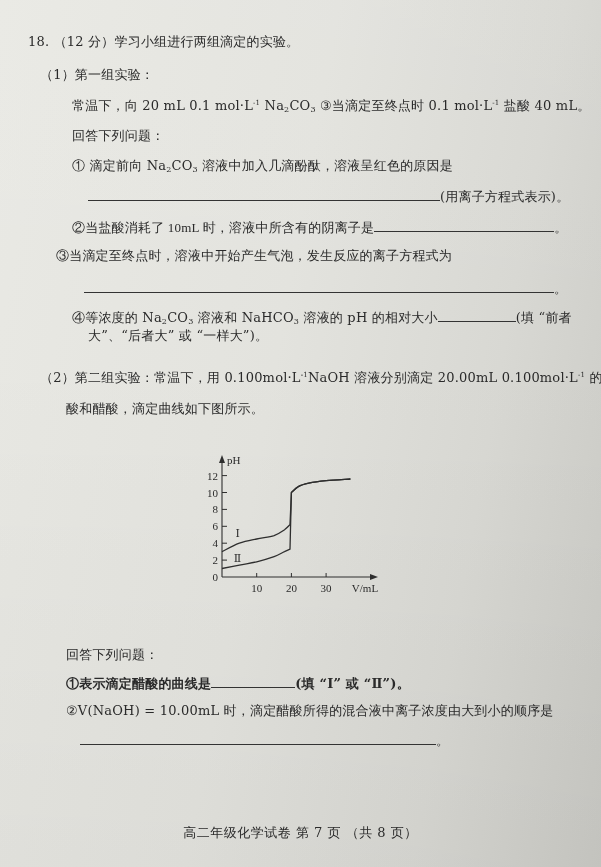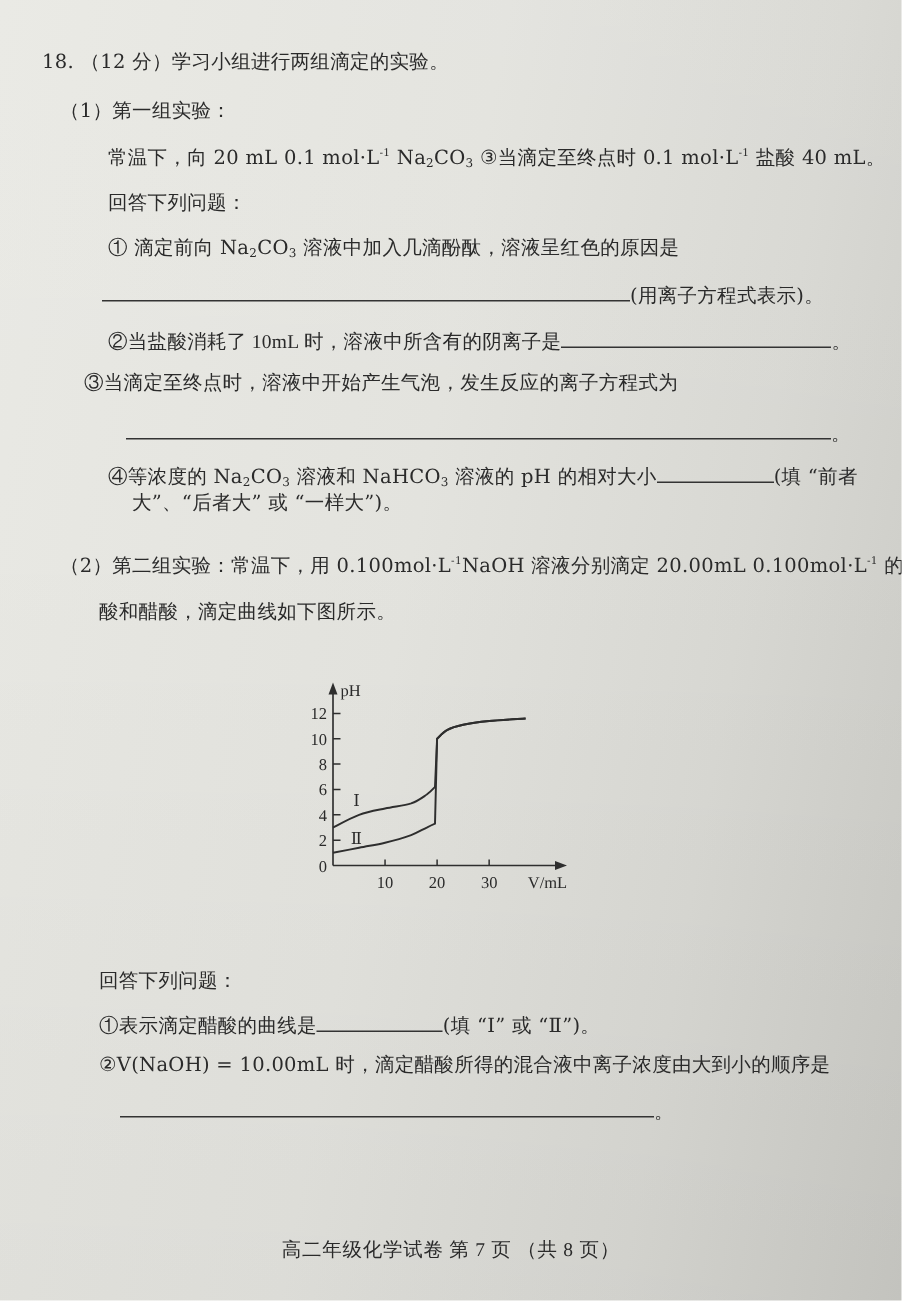--- a/index.html
+++ b/index.html
@@ -18,21 +18,21 @@
     position: absolute; font-size: 13px; line-height: 16px; white-space: nowrap;
     letter-spacing: 0.2px;
   }
   sub { font-size: 8px; vertical-align: -2px; line-height: 0; }
   sup { font-size: 7px; vertical-align: 5px; line-height: 0; }
   .blank {
     display: inline-block; border-bottom: 1px solid #333; height: 12px; vertical-align: baseline;
   }
   .chart { position: absolute; left: 195px; top: 450px; width: 200px; height: 150px; text-align: right; }
   .chart text { font-family: "Liberation Serif", "DejaVu Serif", serif; fill: #2a2a2a; }
-  .footer { position: absolute; left: 0; width: 601px; top: 824px; text-align: center; font-size: 13px; letter-spacing: 0.5px; font-family: Liberation Serif, serif; }
+  .footer { position: absolute; left: 0; width: 601px; top: 824px; text-align: center; font-size: 13px; letter-spacing: 0.5px; }
 </style>
 </head>
 <body>
 
 <div class="shade"></div>
 
 <div class="line" style="left:28px; top:34px;">
   <span>18.</span>
   <span>（12 分）</span><span>学习小组进行两组滴定的实验。</span>
 </div>
@@ -41,21 +41,21 @@
 
 <div class="line" style="left:72px; top:98px;">
   <span>常温下，向 20 mL 0.1 mol·L</span><sup>-1</sup><span> Na</span><sub>2</sub><span>CO</span><sub>3</sub><span> ③当滴定至终点时 0.1 mol·L</span><sup>-1</sup><span> 盐酸 40 mL。</span>
 </div>
 
 <div class="line" style="left:72px; top:128px;">回答下列问题：</div>
 
 <div class="line" style="left:72px; top:158px;text-align:right;">
   <span>①  滴定前向 Na</span><sub>2</sub><span>CO</span><sub>3</sub><span> 溶液中加入几滴酚酞，溶液呈红色的原因是</span>
 </div>
-<div class="line" style="left:68px; top:188px;">
+<div class="line" style="left:88px; top:188px;">
   <span class="blank" style="width:352px;"></span><span>(用离子方程式表示)。</span>
 </div>
 
 <div class="line" style="left:72px; top:219px;font-family:Liberation Serif, serif;">
   <span>②当盐酸消耗了 10mL 时，溶液中所含有的阴离子是</span><span class="blank" style="width:180px;"></span><span>。</span>
 </div>
 
 <div class="line" style="left:56px; top:248px;">③当滴定至终点时，溶液中开始产生气泡，发生反应的离子方程式为</div>
 <div class="line" style="left:84px; top:280px;">
   <span class="blank" style="width:470px;"></span><span>。</span>
@@ -99,21 +99,21 @@
       <text x="131.10000000000002" y="142" font-size="11" text-anchor="middle">30</text>
       <text x="170" y="142" font-size="11" text-anchor="middle">V/mL</text>
       <path d="M27.0,101.7 C29.9,100.2 38.6,95.3 44.4,93.2 C50.1,91.1 55.9,90.2 61.7,89.0 C67.5,87.7 74.4,87.1 79.1,85.6 C83.7,84.0 86.8,81.5 89.5,79.7 C92.1,77.8 94.1,75.5 95.0,74.6 L96.4,42.5 C97.6,41.5 100.4,38.1 103.3,36.6 C106.2,35.0 109.1,34.2 113.8,33.2 C118.4,32.2 124.2,31.4 131.1,30.7 C138.0,30.0 151.3,29.3 155.4,29.0" fill="none" stroke="#2e2e2e" stroke-width="1.3"></path>
       <path d="M27.0,118.5 C29.9,118.0 38.6,116.3 44.4,115.2 C50.1,114.0 55.9,113.2 61.7,111.8 C67.5,110.4 74.4,108.4 79.1,106.7 C83.7,105.0 86.8,102.9 89.5,101.7 C92.1,100.4 94.1,99.5 95.0,99.1 L96.4,42.5 C97.6,41.5 100.4,38.1 103.3,36.6 C106.2,35.0 109.1,34.2 113.8,33.2 C118.4,32.2 124.2,31.4 131.1,30.7 C138.0,30.0 151.3,29.3 155.4,29.0" fill="none" stroke="#2e2e2e" stroke-width="1.3"></path>
       <text x="42.615" y="87.06" font-size="11" text-anchor="middle">Ⅰ</text>
       <text x="42.615" y="112.41" font-size="11" text-anchor="middle">Ⅱ</text>
     </svg>
 </div>
 
 <div class="line" style="left:66px; top:647px;">回答下列问题：</div>
-<div class="line" style="left:66px; top:675px;">
+<div class="line" style="left:66px; top:675px;font-weight:bold;">
   <span>①表示滴定醋酸的曲线是</span><span class="blank" style="width:84px;"></span><span>(填 “Ⅰ” 或 “Ⅱ”)。</span>
 </div>
 <div class="line" style="left:66px; top:703px;">
   <span>②V(NaOH) = 10.00mL 时，滴定醋酸所得的混合液中离子浓度由大到小的顺序是</span>
 </div>
 <div class="line" style="left:80px; top:732px;">
   <span class="blank" style="width:356px;"></span><span>。</span>
 </div>
 
 <div class="footer">高二年级化学试卷    第 7 页 （共 8 页）</div>

